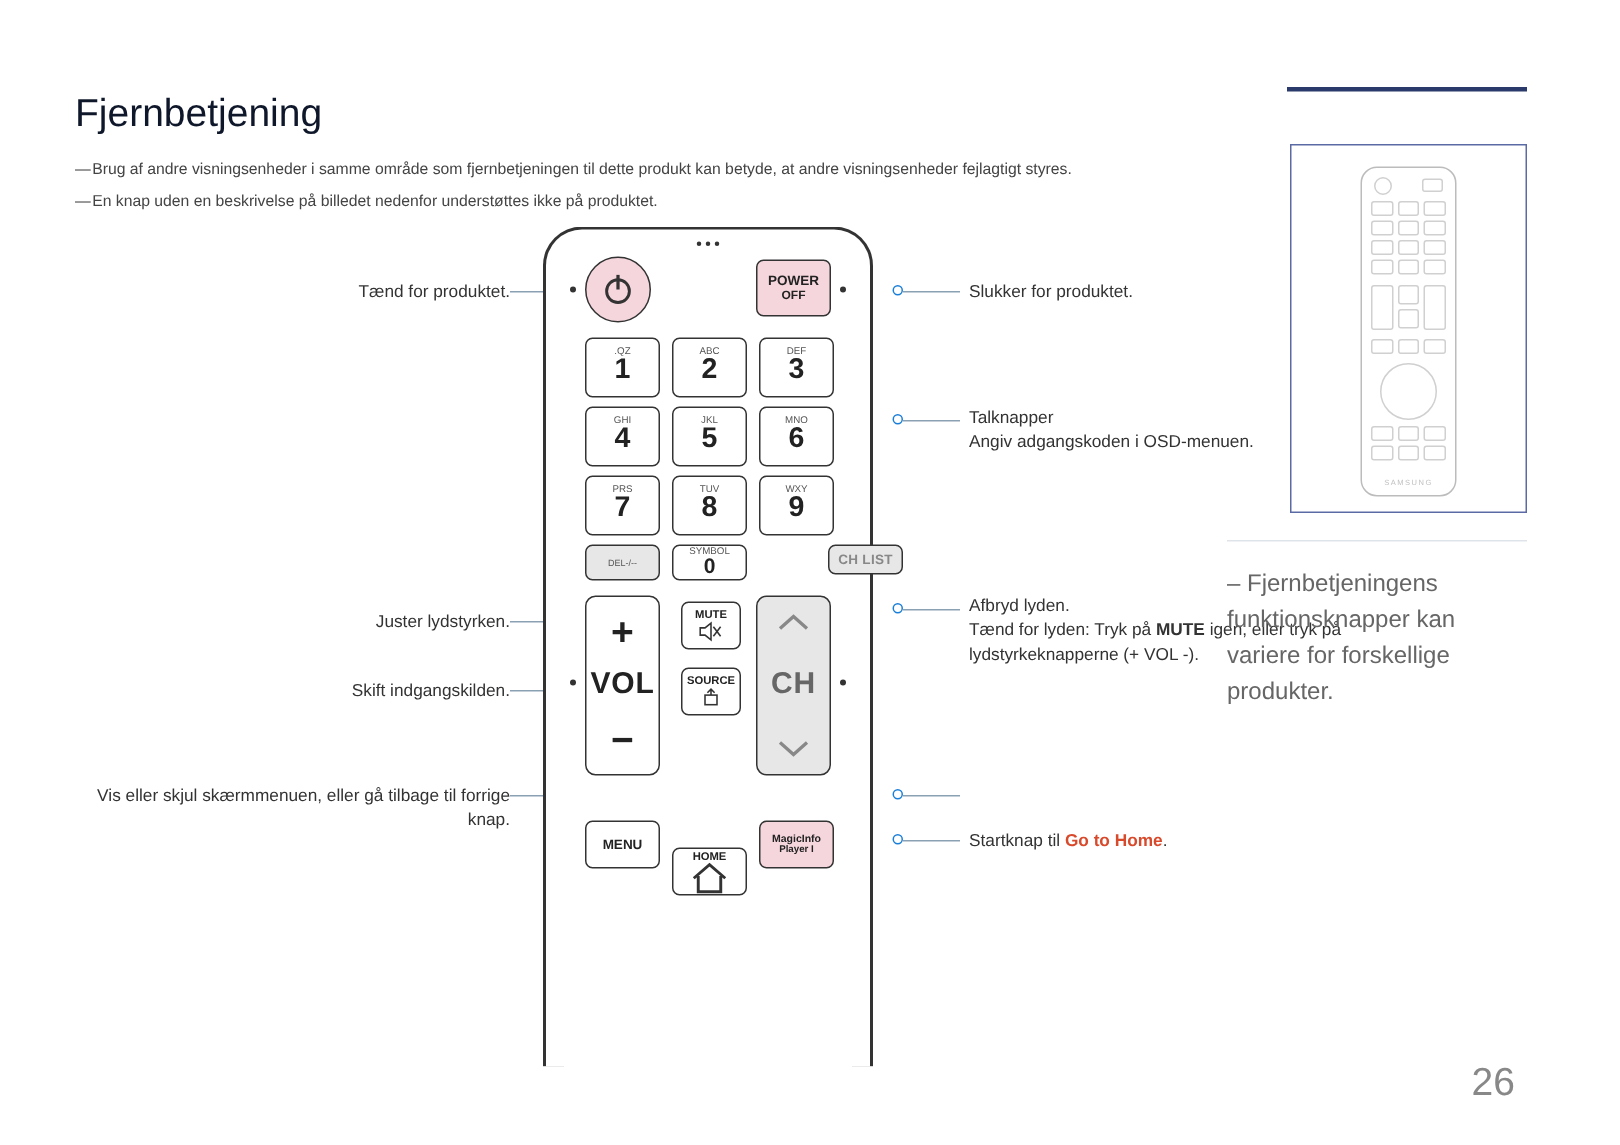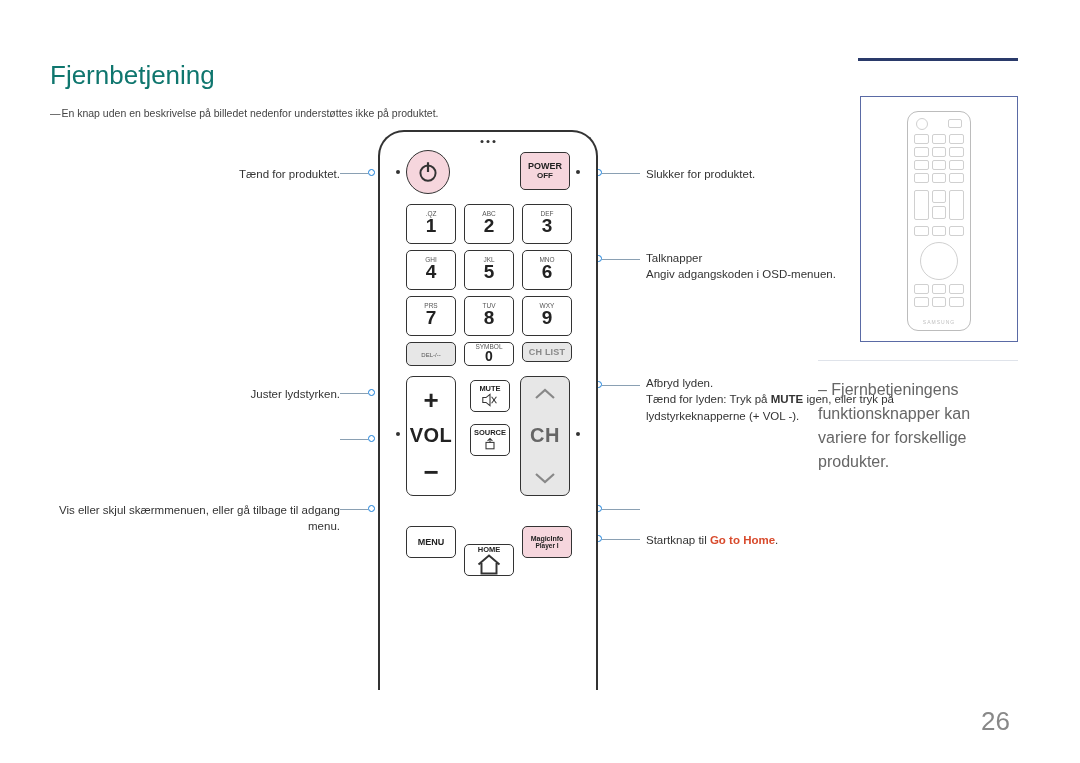--- a/index.html
+++ b/index.html
@@ -1,33 +1,33 @@
 <!DOCTYPE html>
 <html><head>
 <meta charset="utf-8">
 <style>
   * { box-sizing: border-box; margin: 0; padding: 0; }
   html, body { width: 1080px; height: 763px; font-family: Arial, Helvetica, sans-serif; color: #222; background: #fff; }
   .page { position: relative; width: 1080px; height: 763px; padding: 60px 70px 40px 50px; }
   .top-rule { position: absolute; top: 58px; right: 62px; width: 160px; height: 3px; background: #2a3a6a; }
-  h1 { font-size: 26px; font-weight: 400; color: #0f766e; margin-bottom: 14px; }
+  h1 { font-size: 26px; font-weight: 400; color: #0f172a; margin-bottom: 14px; }
   .dash-note { font-size: 10.5px; color: #444; line-height: 1.6; margin-bottom: 4px; }
   .dash-note::before { content: "― "; letter-spacing: -1px; }
   .content { position: relative; width: 100%; height: 560px; margin-top: 8px; }
 
   .label { position: absolute; font-size: 11.5px; color: #333; line-height: 1.45; }
   .label.right { left: 552px; width: 260px; }
   .label.left { text-align: right; }
   .dot { position: absolute; width: 7px; height: 7px; border: 1.5px solid #1a7fd9; border-radius: 50%; background: #fff; }
   .line { position: absolute; height: 1px; background: #8aa0b3; }
   .strong-red { color: #d84a2c; font-weight: bold; }
   .bold { font-weight: bold; }
 
   
-  .remote { position: absolute; left: 328px; top: 0; width: 220px; height: 560px; }
+  .remote { position: absolute; left: 312px; top: 0; width: 220px; height: 560px; }
   .remote-body { position: absolute; left: 0; top: 0; width: 220px; height: 560px; border: 2px solid #333; border-bottom: none; border-radius: 26px 26px 0 0; background: #fff; }
   .inner-beads { position: absolute; top: 8px; left: 50%; transform: translateX(-50%); display: flex; gap: 3px; }
   .inner-beads span { width: 3px; height: 3px; border-radius: 50%; background: #333; }
 
   .hole { position: absolute; width: 4px; height: 4px; border-radius: 50%; background: #333; }
 
   .row { position: absolute; display: flex; gap: 8px; }
   .btn { border: 1.3px solid #333; border-radius: 5px; display: flex; flex-direction: column; align-items: center; justify-content: center; background: #fff; }
   .power { width: 44px; height: 44px; border: 1.6px solid #333; border-radius: 50%; position: absolute; left: 26px; top: 18px; background: #f6d6dd; display: flex; align-items: center; justify-content: center; }
   .power svg { width: 26px; height: 26px; }
@@ -74,36 +74,38 @@
   .page-num { position: absolute; right: 70px; bottom: 26px; font-size: 26px; color: #888; font-weight: 300; }
   .hr-side { position: absolute; right: 62px; top: 360px; width: 200px; height: 1px; background: #dfe3ea; }
 </style>
 </head>
 <body>
 
 <div class="page">
   <div class="top-rule"></div>
 
   <h1>Fjernbetjening</h1>
+  <p class="dash-note">Brug af andre visningsenheder i samme område som fjernbetjeningen til dette produkt kan betyde, at andre visningsenheder fejlagtigt styres.</p>
   <p class="dash-note">En knap uden en beskrivelse på billedet nedenfor understøttes ikke på produktet.</p>
 
   <div class="content">
 
     <div class="label left" style="left:0; top:36px; width:290px;">Tænd for produktet.</div>
     <div class="line" style="left:290px; top:43px; width:28px;"></div>
     <div class="dot" style="left:318px; top:39px;"></div>
 
     <div class="label left" style="left:0; top:256px; width:290px;">Juster lydstyrken.</div>
     <div class="line" style="left:290px; top:263px; width:28px;"></div>
     <div class="dot" style="left:318px; top:259px;"></div>
 
+    <div class="label left" style="left:0; top:302px; width:290px;">Skift indgangskilden.</div>
     <div class="line" style="left:290px; top:309px; width:28px;"></div>
     <div class="dot" style="left:318px; top:305px;"></div>
 
-    <div class="label left" style="left:0; top:372px; width:290px;">Vis eller skjul skærmmenuen, eller gå tilbage til adgang menu.</div>
+    <div class="label left" style="left:0; top:372px; width:290px;">Vis eller skjul skærmmenuen, eller gå tilbage til forrige knap.</div>
     <div class="line" style="left:290px; top:379px; width:28px;"></div>
     <div class="dot" style="left:318px; top:375px;"></div>
 
     <div class="dot" style="left:545px; top:39px;"></div>
     <div class="line" style="left:552px; top:43px; width:38px;"></div>
     <div class="label right" style="top:36px; left:596px;">Slukker for produktet.</div>
 
     <div class="dot" style="left:545px; top:125px;"></div>
     <div class="line" style="left:552px; top:129px; width:38px;"></div>
     <div class="label right" style="top:120px; left:596px;">
@@ -192,21 +194,21 @@
             </div>
         </div>
         <div class="row" style="left:26px; top:210px;">
           <div class="btn num grey" style="height:24px;">
               <span class="sub" style="font-size:6px;">DEL-/--</span>
             </div>
           <div class="btn num" style="height:24px;">
               <span class="sub">SYMBOL</span>
               <span class="big" style="font-size:14px;">0</span>
             </div>
-          <div class="btn num grey chlist" style="height:20px;">
+          <div class="btn num grey chlist" style="height:20px;margin-left:46px;">
               <span>CH LIST</span>
             </div>
         </div>
 
         <div class="hole" style="left:16px; top:300px;"></div>
         <div class="hole" style="right:16px; top:300px;"></div>
 
         <div style="position:absolute; left:26px; top:244px;" class="tall">
           <span class="plus">+</span>
           <span class="mid">VOL</span>

